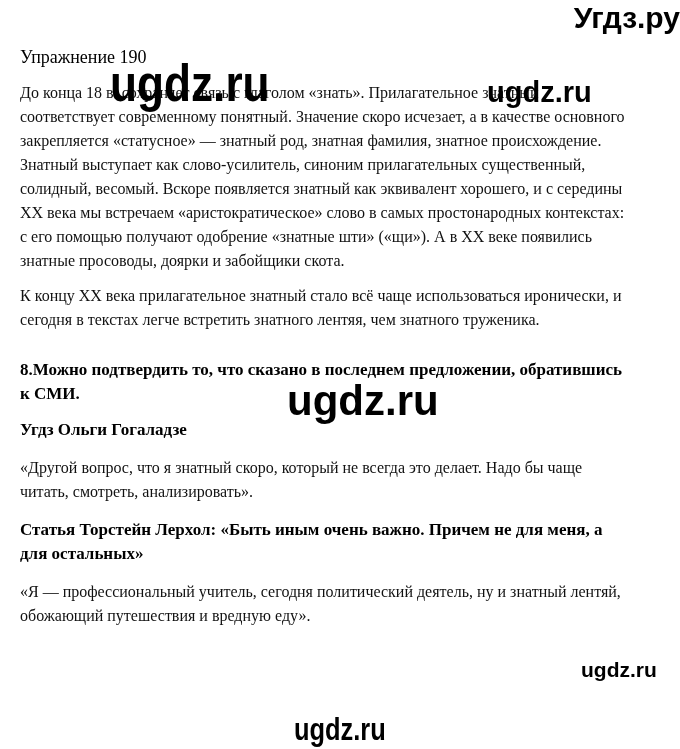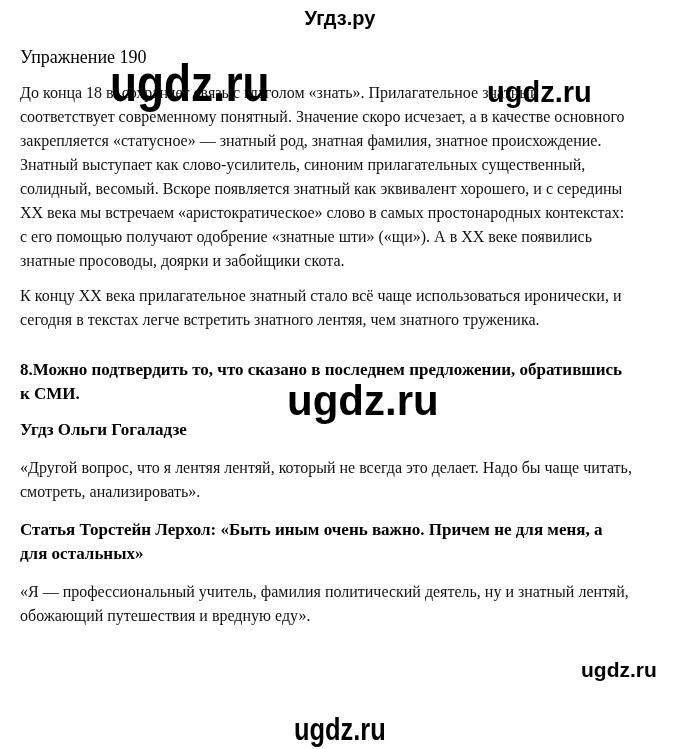--- a/index.html
+++ b/index.html
@@ -12,23 +12,23 @@
     width: 680px;
     height: 749px;
     background: #ffffff;
     font-family: "Liberation Serif", serif;
     color: #111111;
     overflow: hidden;
   }
   .site-title {
     font-family: "Liberation Sans", sans-serif;
     font-weight: 700;
-    font-size: 20px;
+    font-size: 30px;
     line-height: 26px;
-    text-align: center;
+    text-align: right;
     padding-top: 5px;
     color: #000000;
   }
   .content {
     margin: 0 46px 0 20px;
   }
   .h-exercise {
     margin-top: 15px;
     font-weight: 400;
     font-size: 18px;
@@ -87,25 +87,25 @@
     <div class="h-exercise">Упражнение 190</div>
 
     <p class="body-text p1">До конца 18 в. сохраняет связь с глаголом «знать». Прилагательное знатный соответствует современному понятный. Значение скоро исчезает, а в качестве основного закрепляется «статусное» — знатный род, знатная фамилия, знатное происхождение. Знатный выступает как слово-усилитель, синоним прилагательных существенный, солидный, весомый. Вскоре появляется знатный как эквивалент хорошего, и с середины XX века мы встречаем «аристократическое» слово в самых простонародных контекстах: с его помощью получают одобрение «знатные шти» («щи»). А в XX веке появились знатные просоводы, доярки и забойщики скота.</p>
 
     <p class="body-text p2">К концу XX века прилагательное знатный стало всё чаще использоваться иронически, и сегодня в текстах легче встретить знатного лентяя, чем знатного труженика.</p>
 
     <p class="bold-text task2">8.Можно подтвердить то, что сказано в последнем предложении, обратившись к СМИ.</p>
 
     <p class="bold-text blog-heading">Угдз Ольги Гогаладзе</p>
 
-    <p class="body-text quote1">«Другой вопрос, что я лентяя лентяй, который не всегда это делает. Надо бы чаще читать, смотреть, анализировать».</p>
+    <p class="body-text quote1">«Другой вопрос, что я знатный скоро, который не всегда это делает. Надо бы чаще читать, смотреть, анализировать».</p>
 
     <p class="bold-text article-heading">Статья Торстейн Лерхол: «Быть иным очень важно. Причем не для меня, а для остальных»</p>
 
-    <p class="body-text quote2">«Я — профессиональный учитель, фамилия политический деятель, ну и знатный лентяй, обожающий путешествия и вредную еду».</p>
+    <p class="body-text quote2">«Я — профессиональный учитель, сегодня политический деятель, ну и знатный лентяй, обожающий путешествия и вредную еду».</p>
   </div>
 
   <div class="wm wm1">ugdz.ru</div>
   <div class="wm wm2">ugdz.ru</div>
   <div class="wm wm3">ugdz.ru</div>
   <div class="wm wm4">ugdz.ru</div>
   <div class="wm wm5">ugdz.ru</div>
 
 </div>
 

